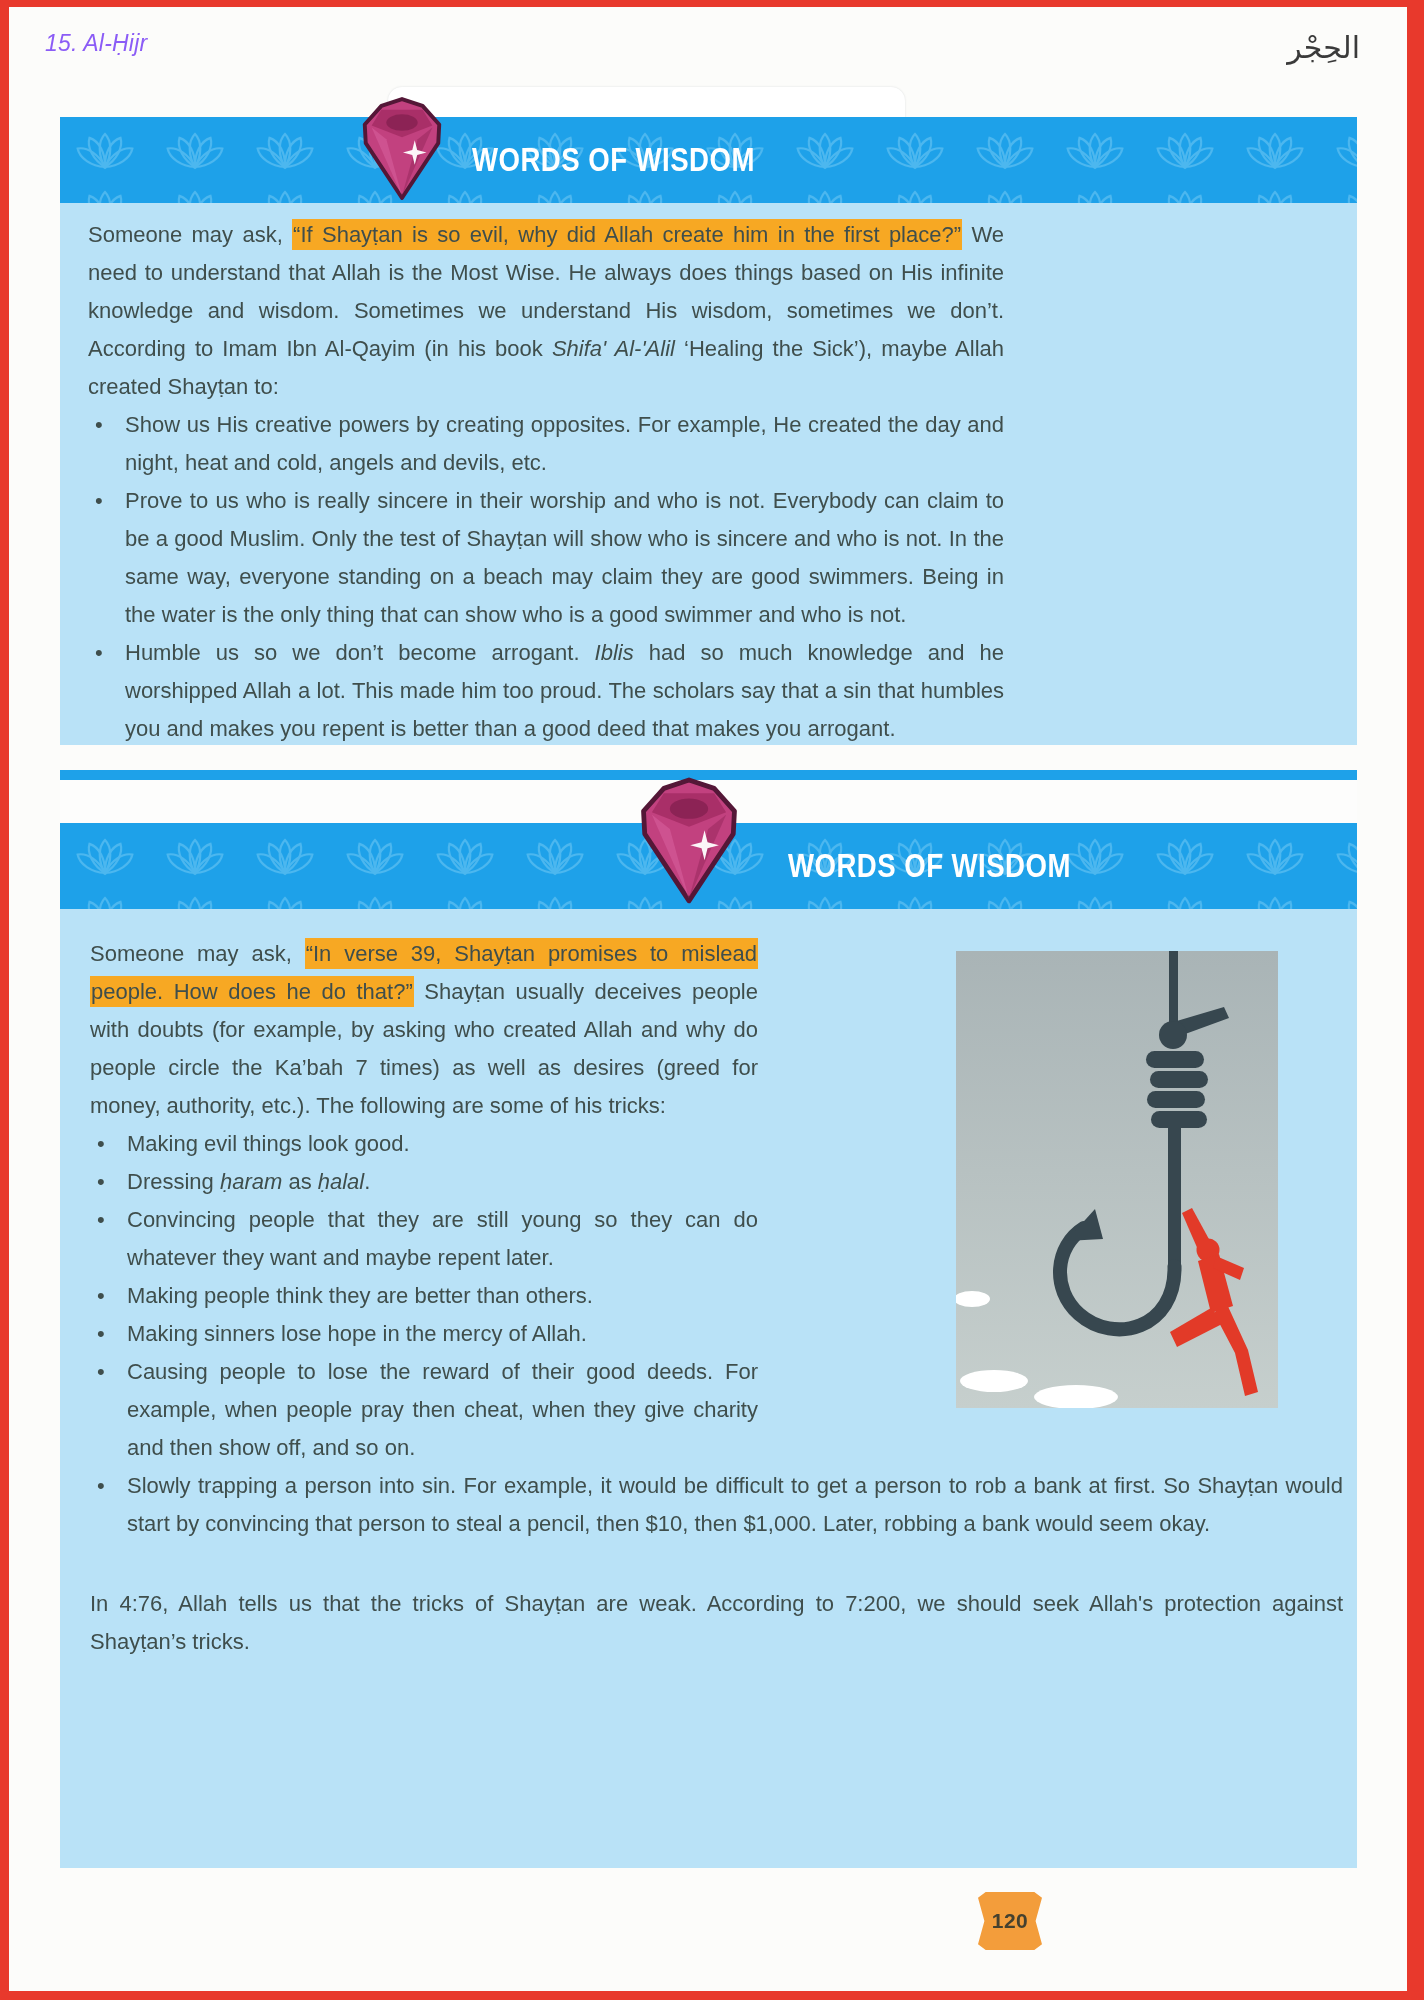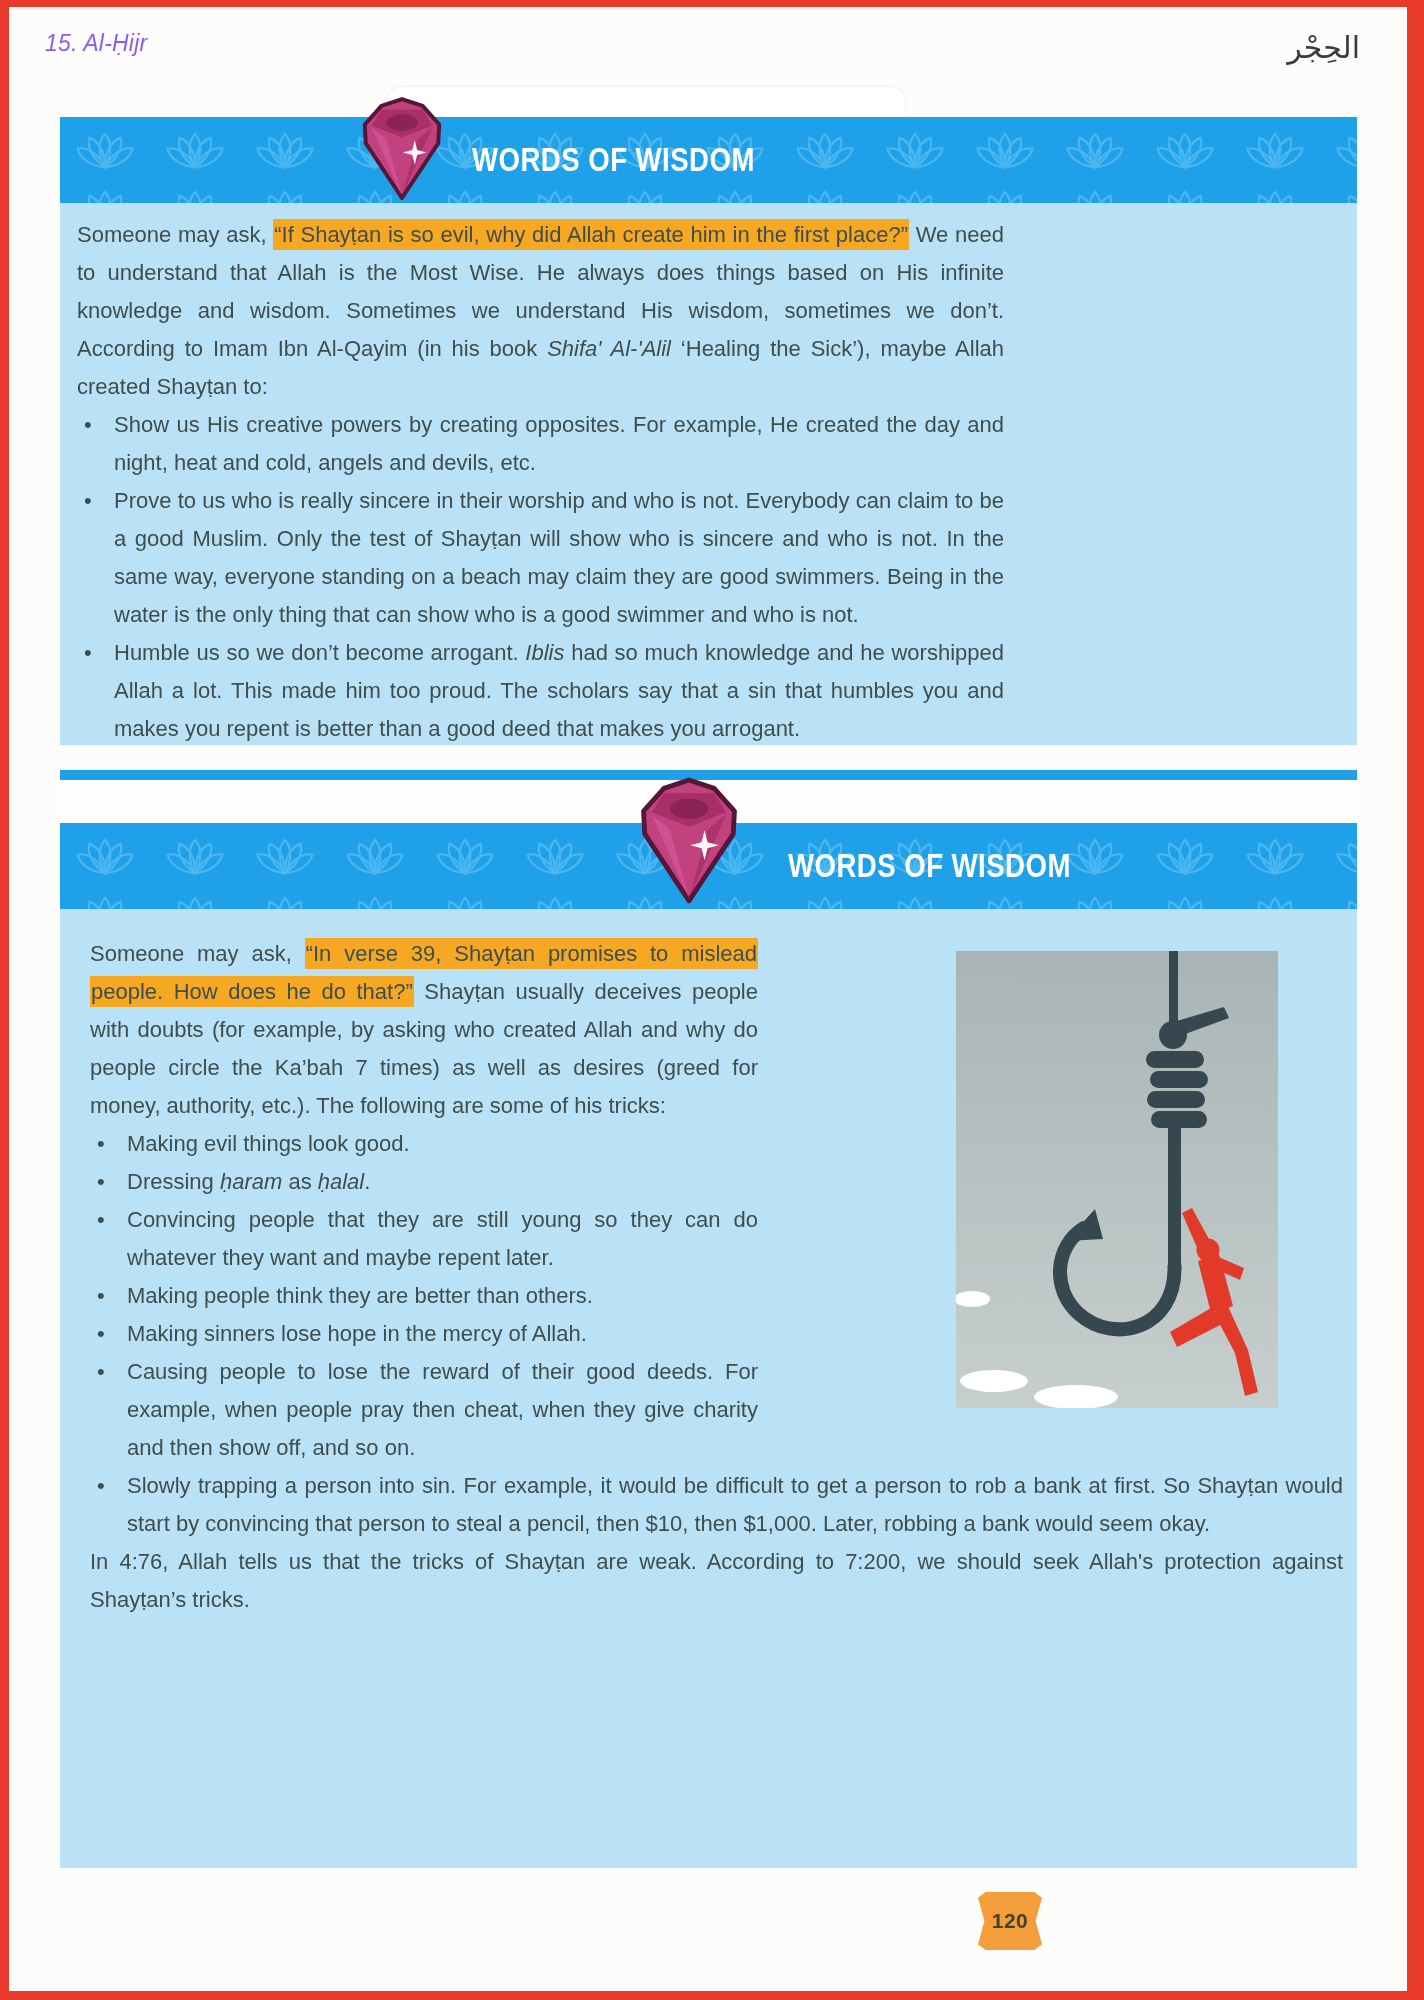--- a/index.html
+++ b/index.html
@@ -35,29 +35,29 @@
         border-radius:14px;z-index:1;box-shadow:0 0 2px rgba(120,130,140,.25);}
   .strip2-top{height:10px;background:#1ea1e9;}
   .band2{height:43px;background:#fdfdfc;}
 
   .gem{position:absolute;z-index:4;}
   .gem1{left:293px;top:-24px;width:98px;height:112px;}
   .gem2{left:558px;top:4px;width:142px;height:134px;}
   .gem svg{width:100%;height:100%;display:block;}
 
   .content{position:relative;font-size:22px;line-height:38px;text-align:justify;}
-  .box1 .content{padding:13px 353px 0 17px;}
+  .box1 .content{padding:13px 353px 0 28px;}
   .box2 .content{padding:26px 14px 0 30px;}
 
   .para{margin:0;}
   .b{position:relative;padding-left:37px;margin:0;}
   .b::before{content:"\2022";position:absolute;left:7px;top:0;}
   .hl{background:#f7a823;padding:3px 1px;-webkit-box-decoration-break:clone;box-decoration-break:clone;}
   .it{font-style:italic;}
-  .outro{}
+  .outro{margin-top:42px;}
 
   
   .illus-float{float:right;width:585px;height:457px;margin:16px 0 20px 0;position:relative;}
   .illus{position:absolute;right:65px;top:0;width:322px;height:457px;}
   .illus svg{width:100%;height:100%;display:block;}
 
   
   .page-badge{position:absolute;left:978px;top:1892px;width:64px;height:58px;background:#f39d3b;
       clip-path:polygon(12% 0%,88% 0%,100% 10%,90% 50%,100% 90%,88% 100%,12% 100%,0% 90%,10% 50%,0% 10%);
       display:flex;align-items:center;justify-content:center;}

